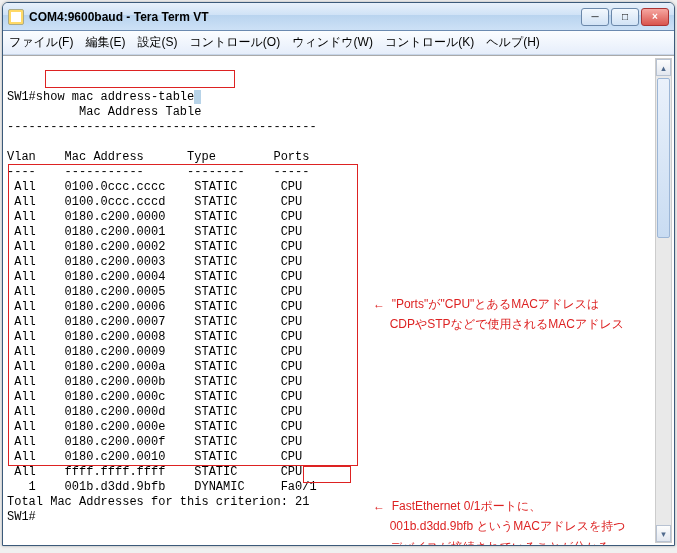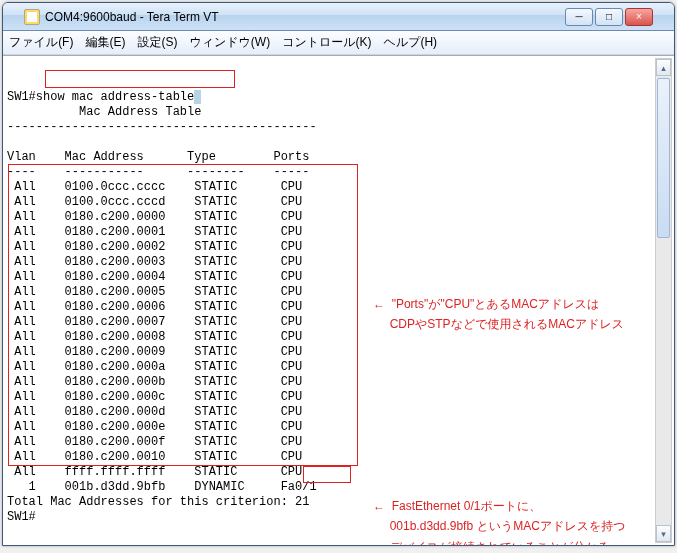--- a/index.html
+++ b/index.html
@@ -1,20 +1,20 @@
 <!DOCTYPE html>
 <html><head>
 <meta charset="utf-8">
 <style>
 * { margin: 0; padding: 0; box-sizing: border-box; }
 body { font-family: "MS PGothic", sans-serif; font-size: 12px; background: #f0f0f0; width: 677px; height: 553px; overflow: hidden; position: relative; }
 
 .window { width: 673px; position: absolute; left: 2px; top: 2px; border: 1px solid #3b5a7a; border-radius: 6px 6px 0 0; overflow: hidden; box-shadow: 0 0 3px rgba(0,0,0,.3); }
 
-.titlebar { height: 28px; background: linear-gradient(#e8f1fb, #cfe2f6 45%, #b9d4ef 46%, #cde1f6); display: flex; align-items: center; padding: 0 21px; border-bottom: 1px solid #6b8ab0; }
+.titlebar { height: 28px; background: linear-gradient(#e8f1fb, #cfe2f6 45%, #b9d4ef 46%, #cde1f6); display: flex; align-items: center; padding: 0 5px; border-bottom: 1px solid #6b8ab0; font-weight: bold; }
 .titlebar .icon { width: 16px; height: 16px; background: #ffd966; border: 1px solid #aa8; border-radius: 2px; margin-right: 5px; position: relative; }
 .titlebar .icon::after { content: ""; position: absolute; left: 2px; top: 2px; right: 2px; bottom: 2px; background: #fff; }
 .titlebar .title { flex: 1; color: #000; font-size: 12px; }
 .winbtns { display: flex; gap: 2px; }
 .winbtn { width: 28px; height: 18px; border: 1px solid #6b88aa; border-radius: 3px; display: flex; align-items: center; justify-content: center; font-size: 10px; background: linear-gradient(#f3f8fd,#d2e3f5); }
 .winbtn.close { background: linear-gradient(#f6a7a1,#d9544d); color: #fff; border-color: #a33; }
 .winbtn span { pointer-events: none; }
 
 .menubar { background: linear-gradient(#fbfdff,#e6eefb); padding: 3px 6px; display: flex; gap: 12px; border-bottom: 1px solid #c7d5e8; }
 .menubar span { color: #000; }
@@ -47,20 +47,21 @@
       <div class="winbtn close">
           <span>×</span>
         </div>
     </div>
   </div>
 
   <div class="menubar">
     <span>ファイル(F)</span>
     <span>編集(E)</span>
     <span>設定(S)</span>
+    <span>コントロール(O)</span>
     <span>ウィンドウ(W)</span>
     <span>コントロール(K)</span>
     <span>ヘルプ(H)</span>
   </div>
 
   <div class="client">
     <div class="term">
 <span></span>
 <span>SW1#</span><span>show mac address-table</span><span class="highlight"> </span>
 <span>          </span><span>Mac Address Table</span>

